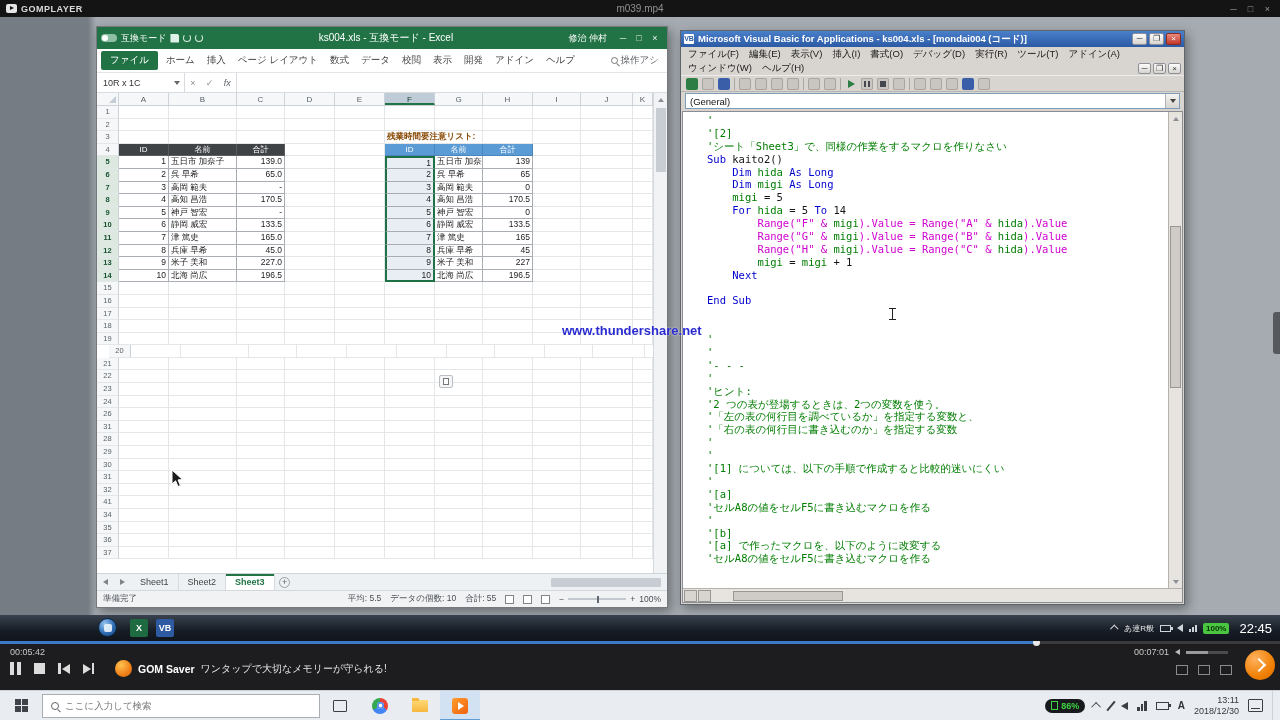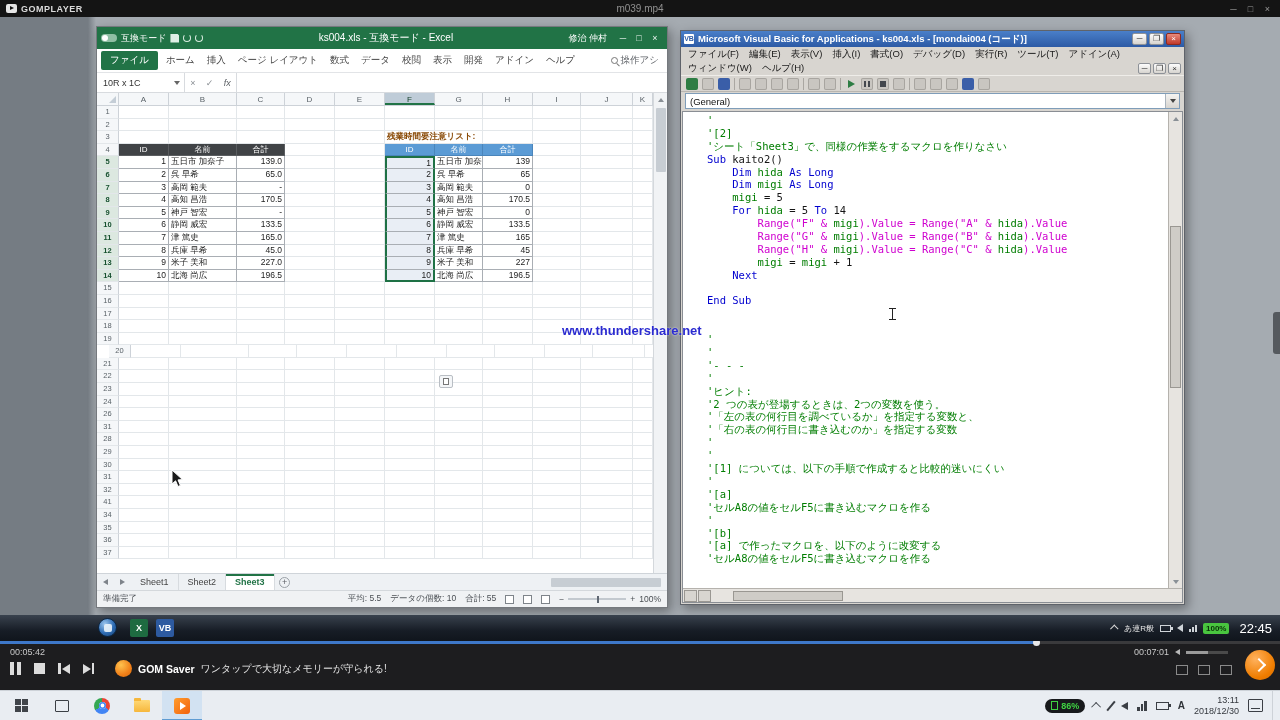--- a/index.html
+++ b/index.html
@@ -993,20 +993,24 @@
 
   <div class="ostb">
     <span class="start">
         <span class="winlogo">
           <i></i>
           <i></i>
           <i></i>
           <i></i>
         </span>
       </span>
+    <div class="searchbox">
+      <span class="mag-dark"></span>
+      <input readonly="" placeholder="ここに入力して検索" style="">
+    </div>
     <span class="tbicon">
         <span class="taskview"></span>
       </span>
     <span class="tbicon">
         <span class="chrome"></span>
       </span>
     <span class="tbicon">
         <span class="folder"></span>
       </span>
     <span class="tbicon active">

